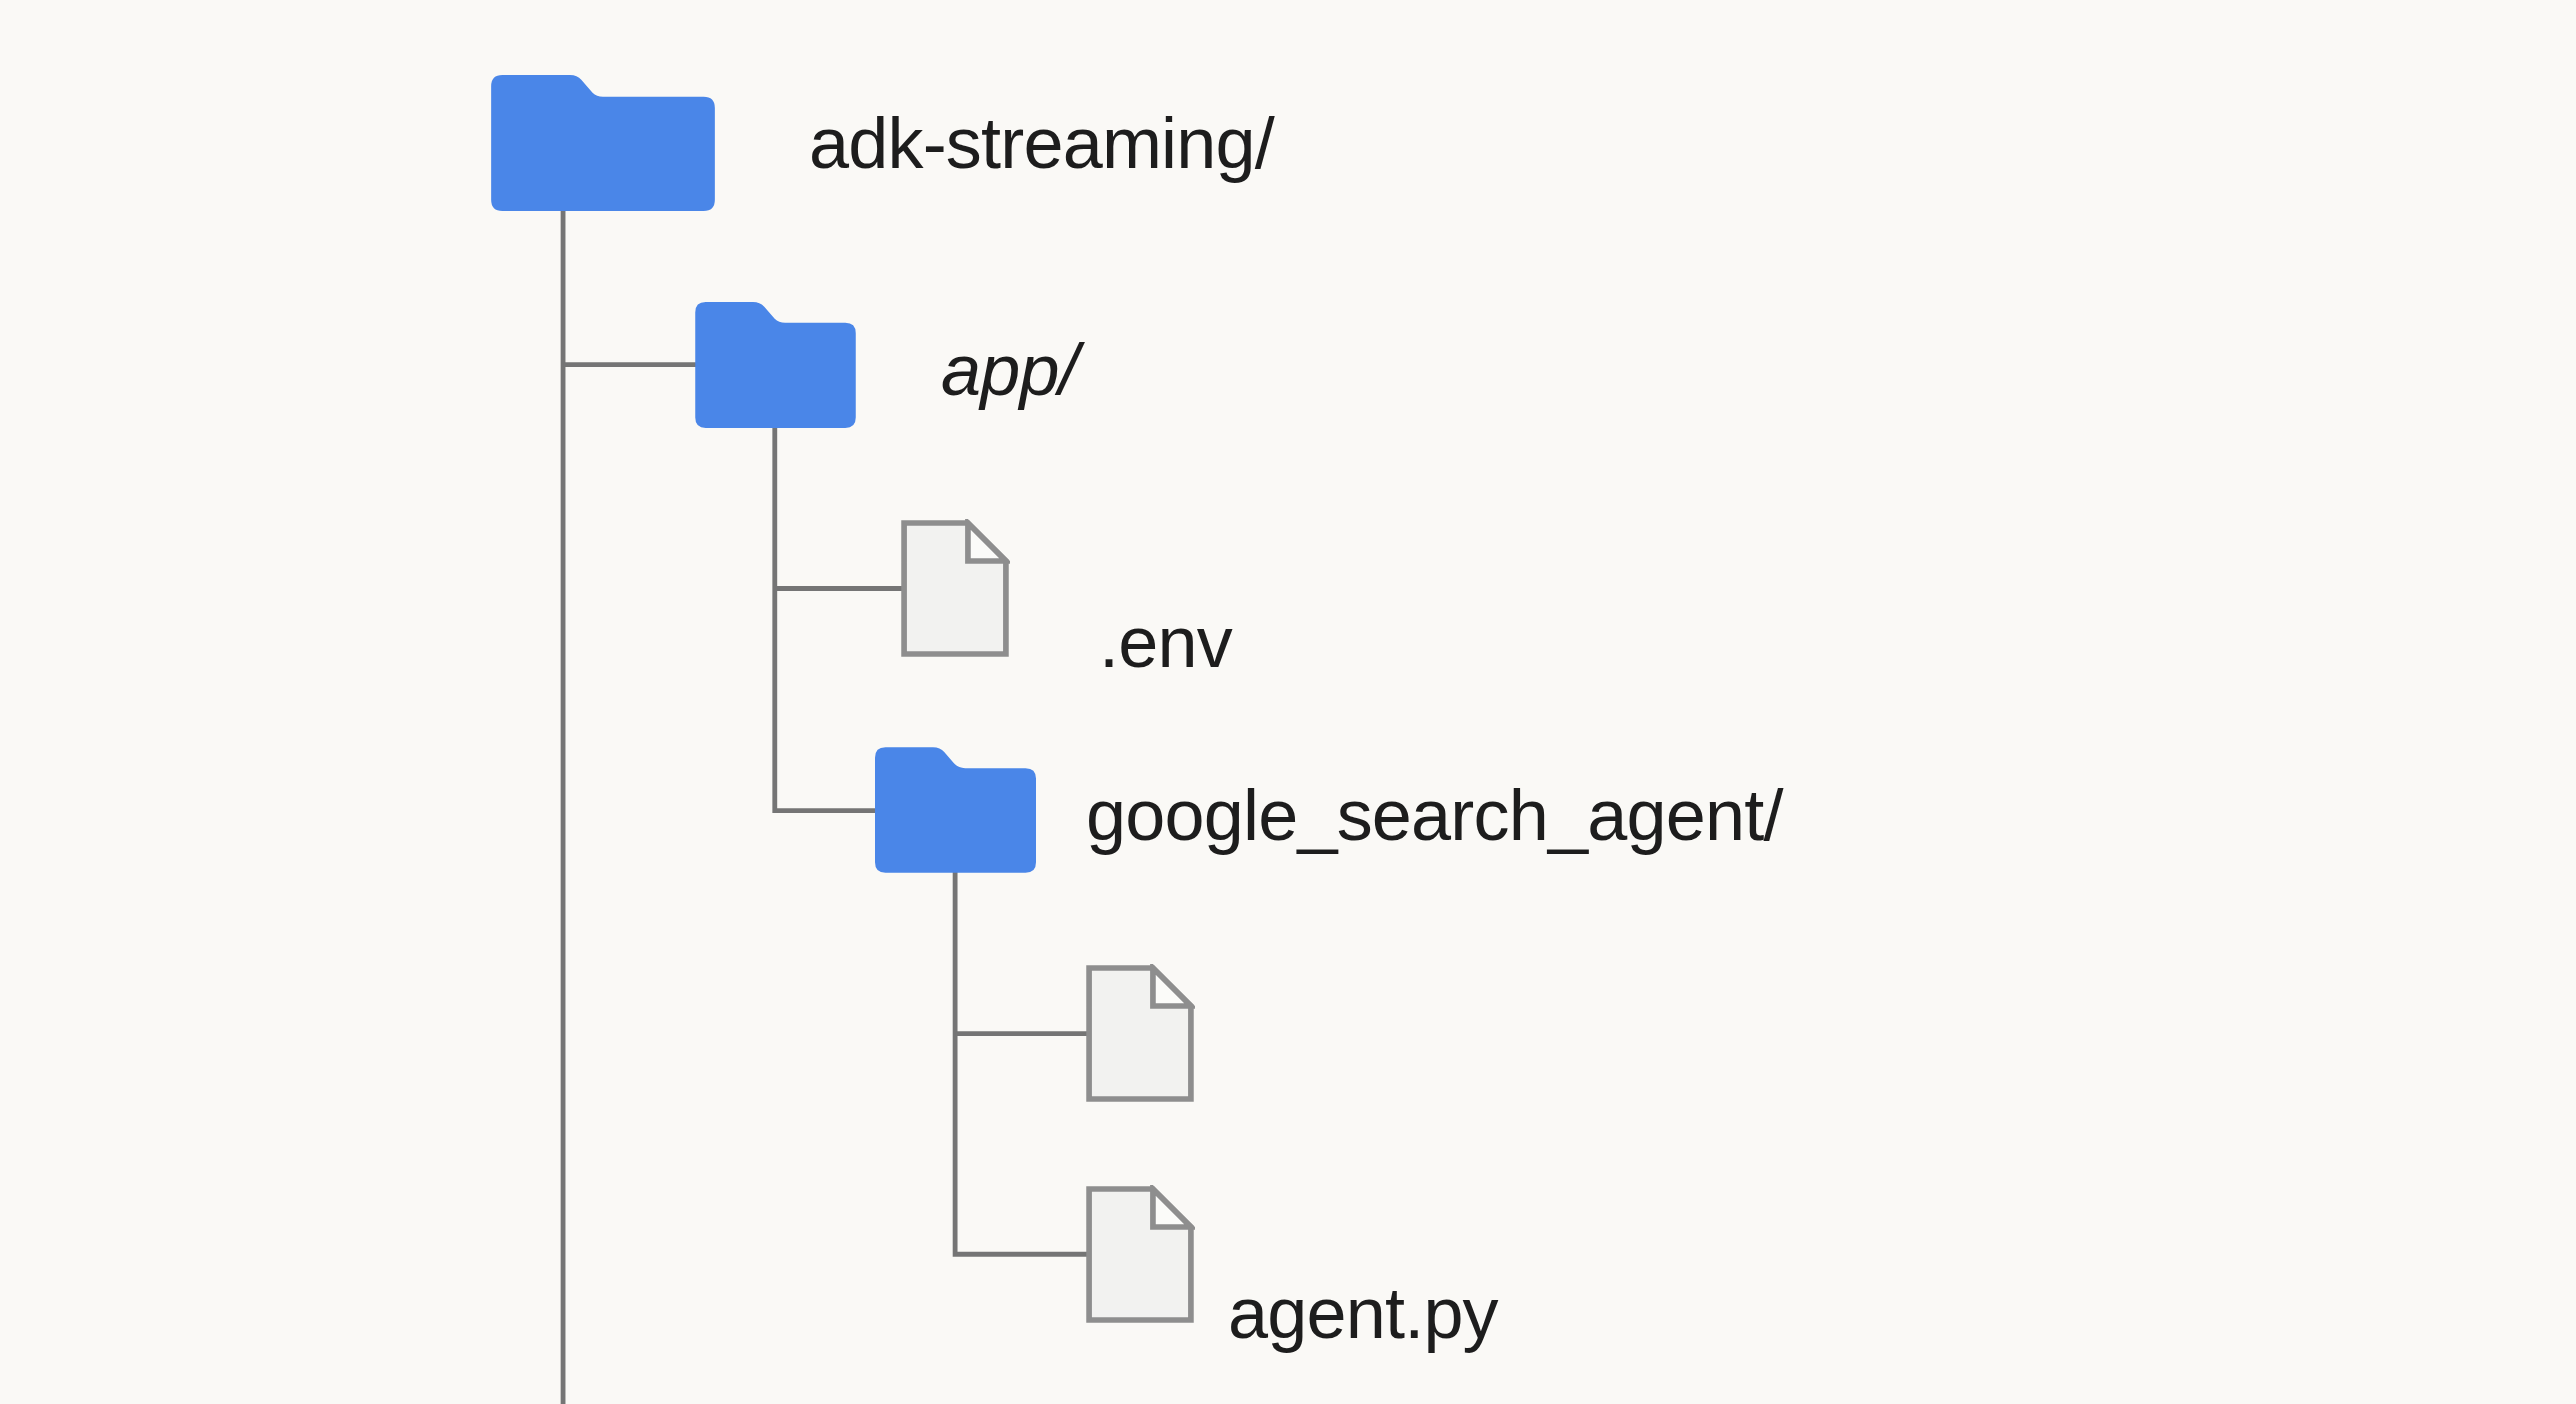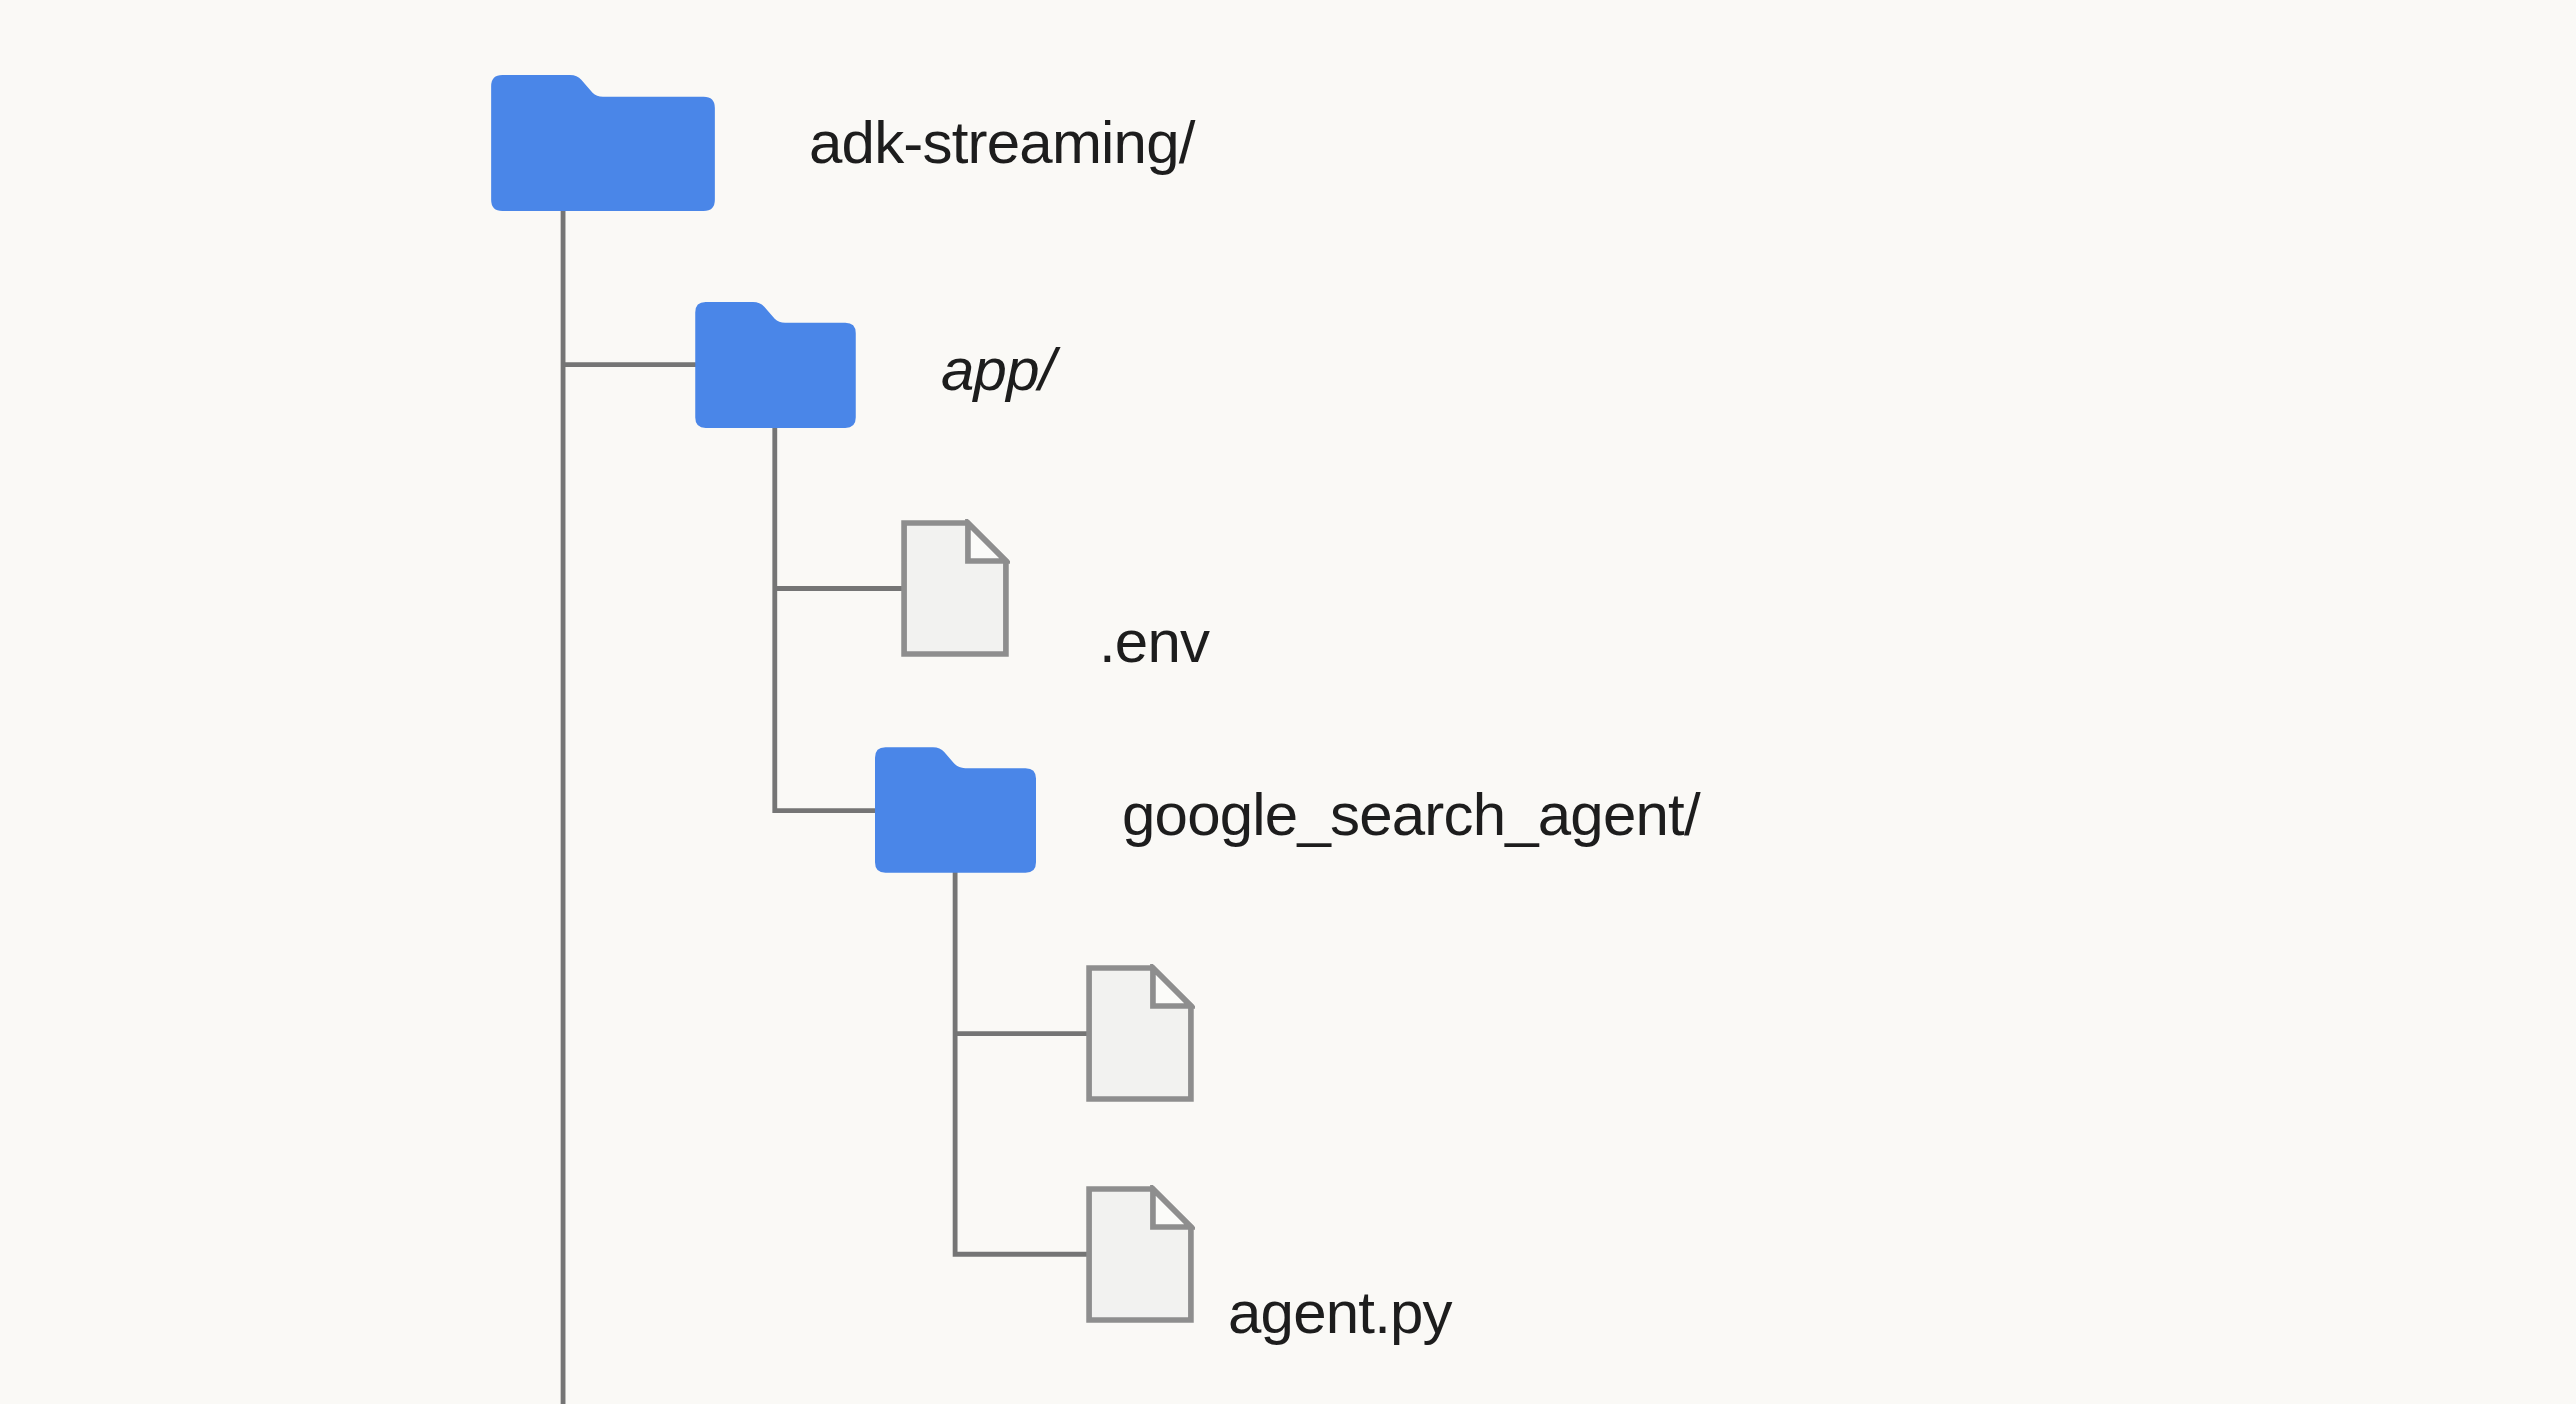--- a/index.html
+++ b/index.html
@@ -41,21 +41,21 @@
   }
   .file-flap {
     fill: var(--file-flap, #FBFBF9);
     stroke: var(--file-border, #8E8E8E);
     stroke-width: 7;
     stroke-linejoin: miter;
   }
   .node-label {
     position: absolute;
     transform: translateY(-52%);
-    font-size: 60px;
+    font-size: 72px;
     letter-spacing: -0.8px;
     line-height: 1;
     white-space: nowrap;
     color: var(--label-color, #1D1D1D);
     text-align: center;
   }
 </style>
 </head>
 <body>
 
@@ -82,21 +82,21 @@
 
   <svg class="node-icon" style="left:900px; top:519px;" width="110" height="139" viewBox="0 0 136 172" xmlns="http://www.w3.org/2000/svg">
     <path class="file-body" d="M5,5 H84 L131,52 V167 H5 Z"></path>
     <path class="file-flap" d="M84,5 V52 H131 Z"></path>
   </svg>
   <div class="node-label" style="left:1099px; top:595px;margin-top:48px;">.env</div>
 
   <svg class="node-icon" style="left:875px; top:747px;" width="161" height="126" viewBox="0 0 200 156" xmlns="http://www.w3.org/2000/svg">
     <path class="folder-shape" d="M13,0 H72 Q81,0 86,6 L99,21 Q104,26 112,26 H187 Q200,26 200,39 V143 Q200,156 187,156 H13 Q0,156 0,143 V13 Q0,0 13,0 Z"></path>
   </svg>
-  <div class="node-label" style="left:1086px; top:816px;margin-left:36px;">google_search_agent/</div>
+  <div class="node-label" style="left:1086px; top:816px;">google_search_agent/</div>
 
   <svg class="node-icon" style="left:1085px; top:964px;" width="110" height="139" viewBox="0 0 136 172" xmlns="http://www.w3.org/2000/svg">
     <path class="file-body" d="M5,5 H84 L131,52 V167 H5 Z"></path>
     <path class="file-flap" d="M84,5 V52 H131 Z"></path>
   </svg>
 
   <svg class="node-icon" style="left:1085px; top:1185px;" width="110" height="139" viewBox="0 0 136 172" xmlns="http://www.w3.org/2000/svg">
     <path class="file-body" d="M5,5 H84 L131,52 V167 H5 Z"></path>
     <path class="file-flap" d="M84,5 V52 H131 Z"></path>
   </svg>

